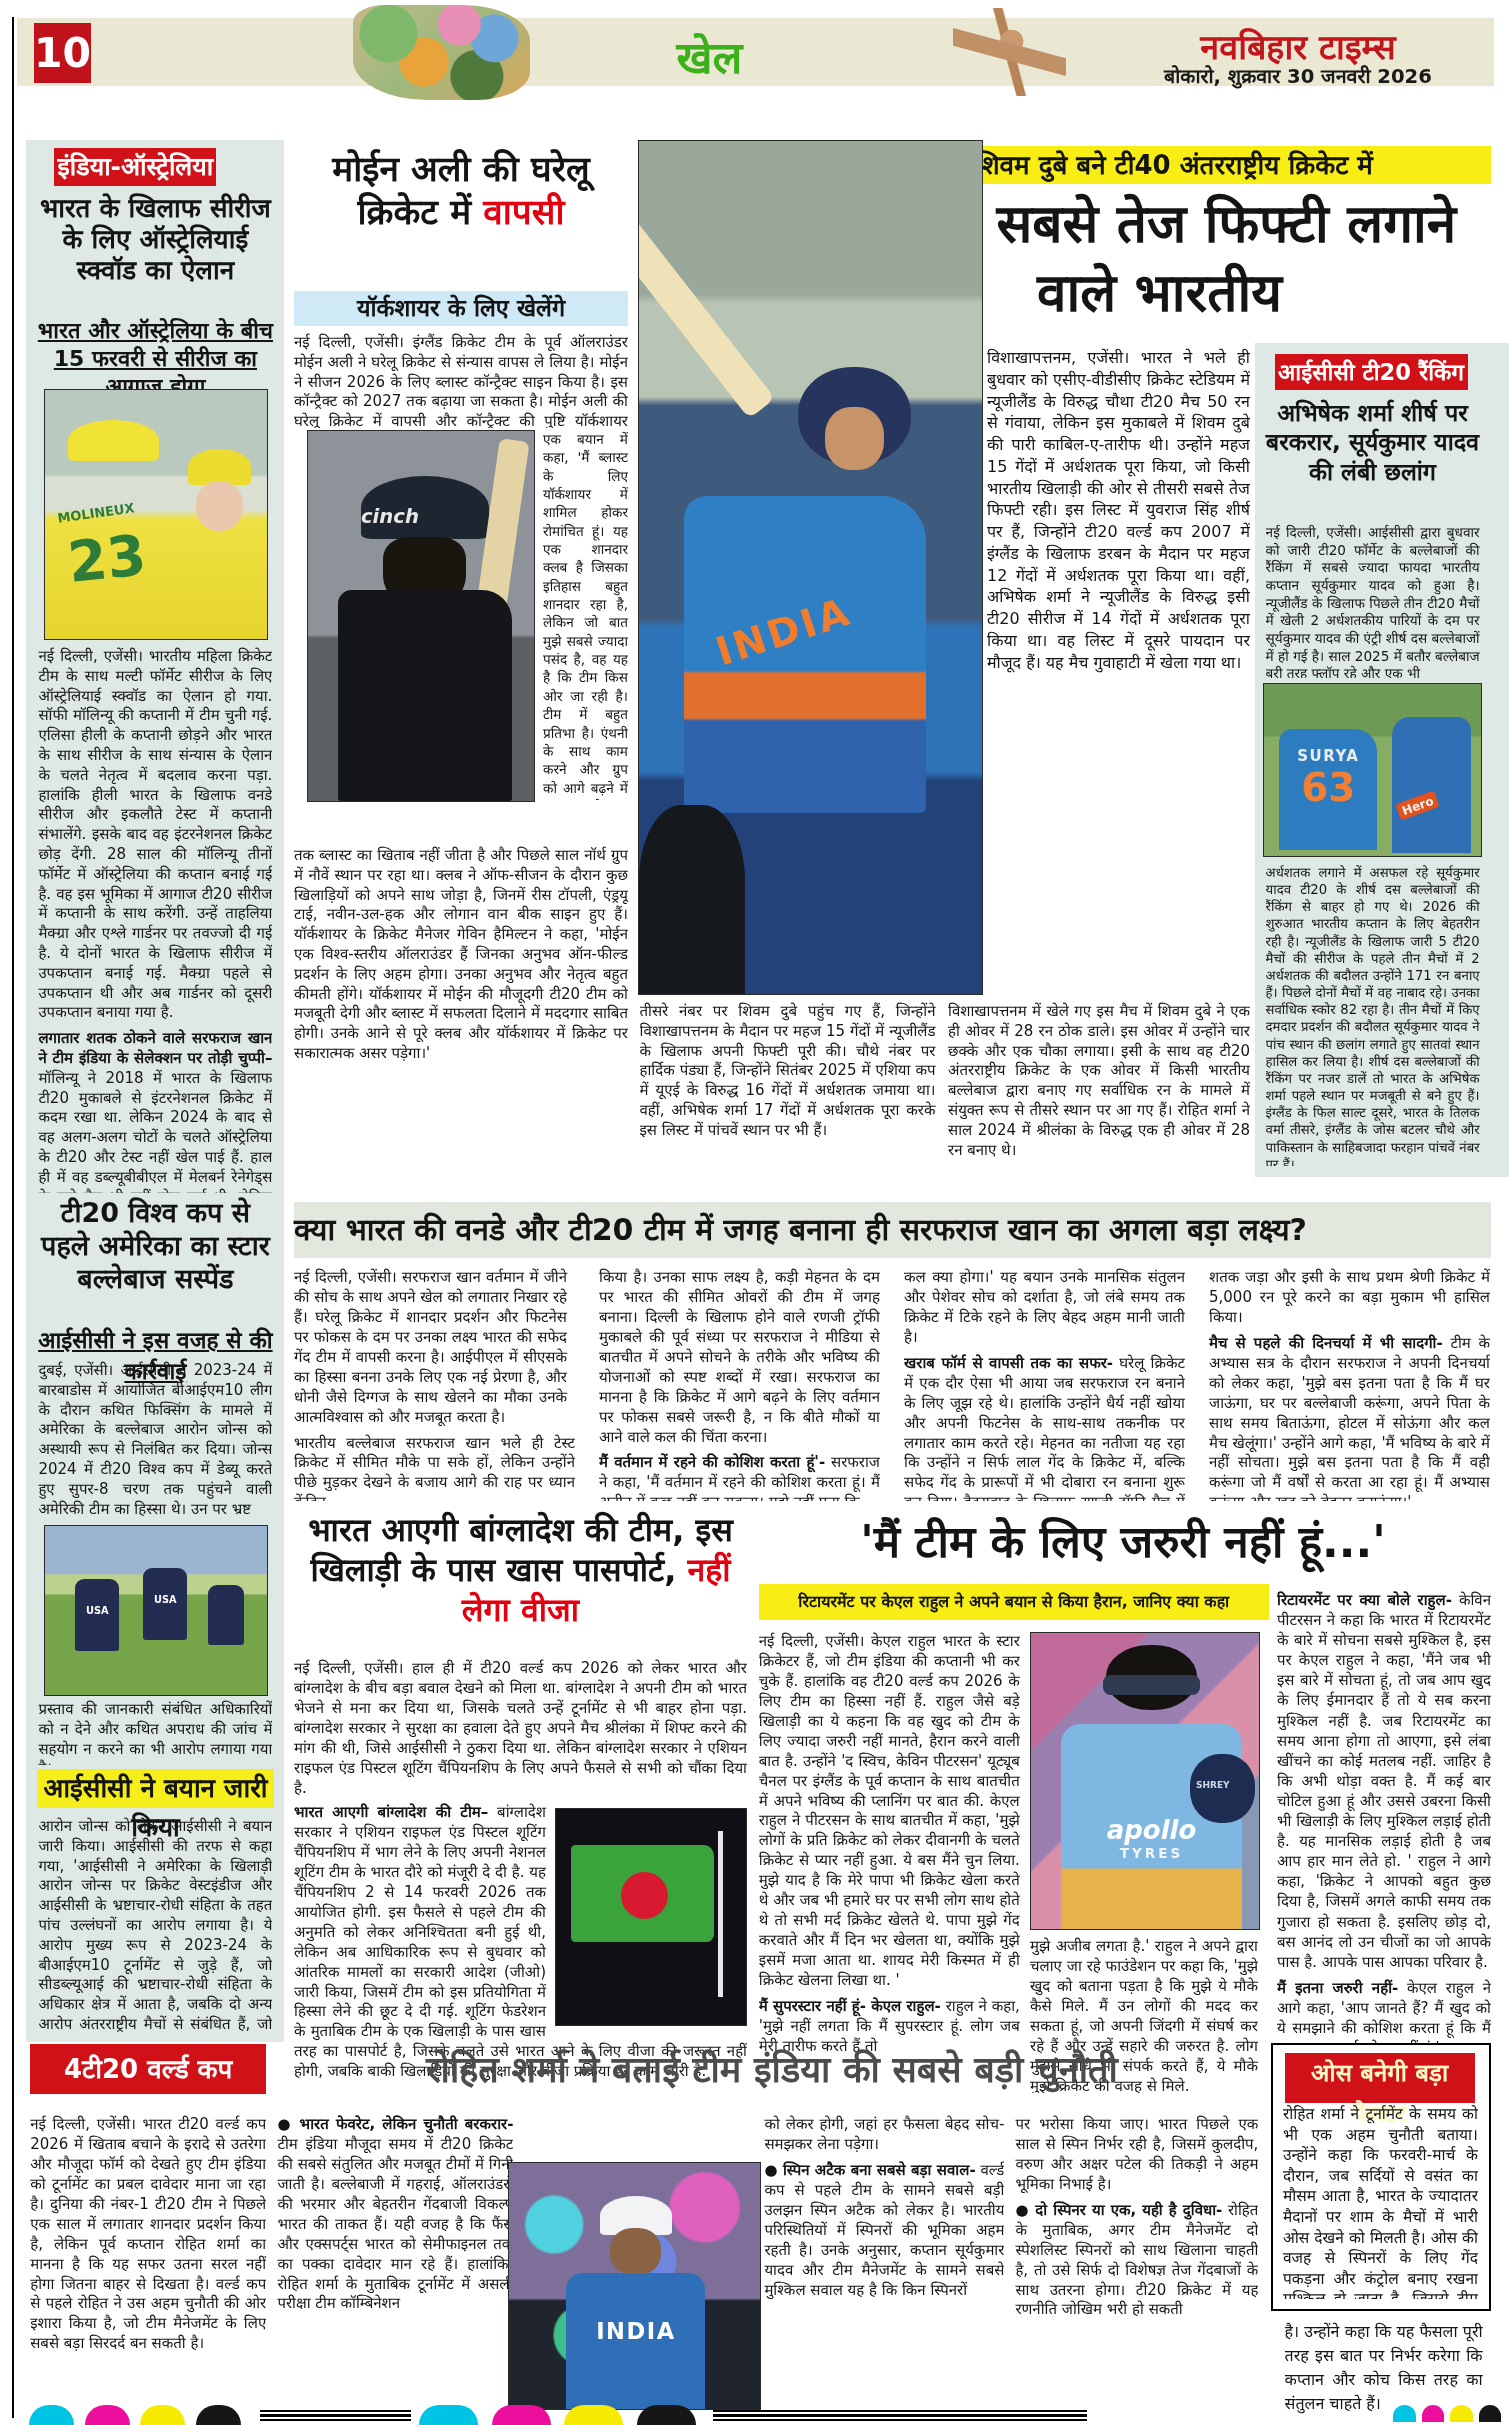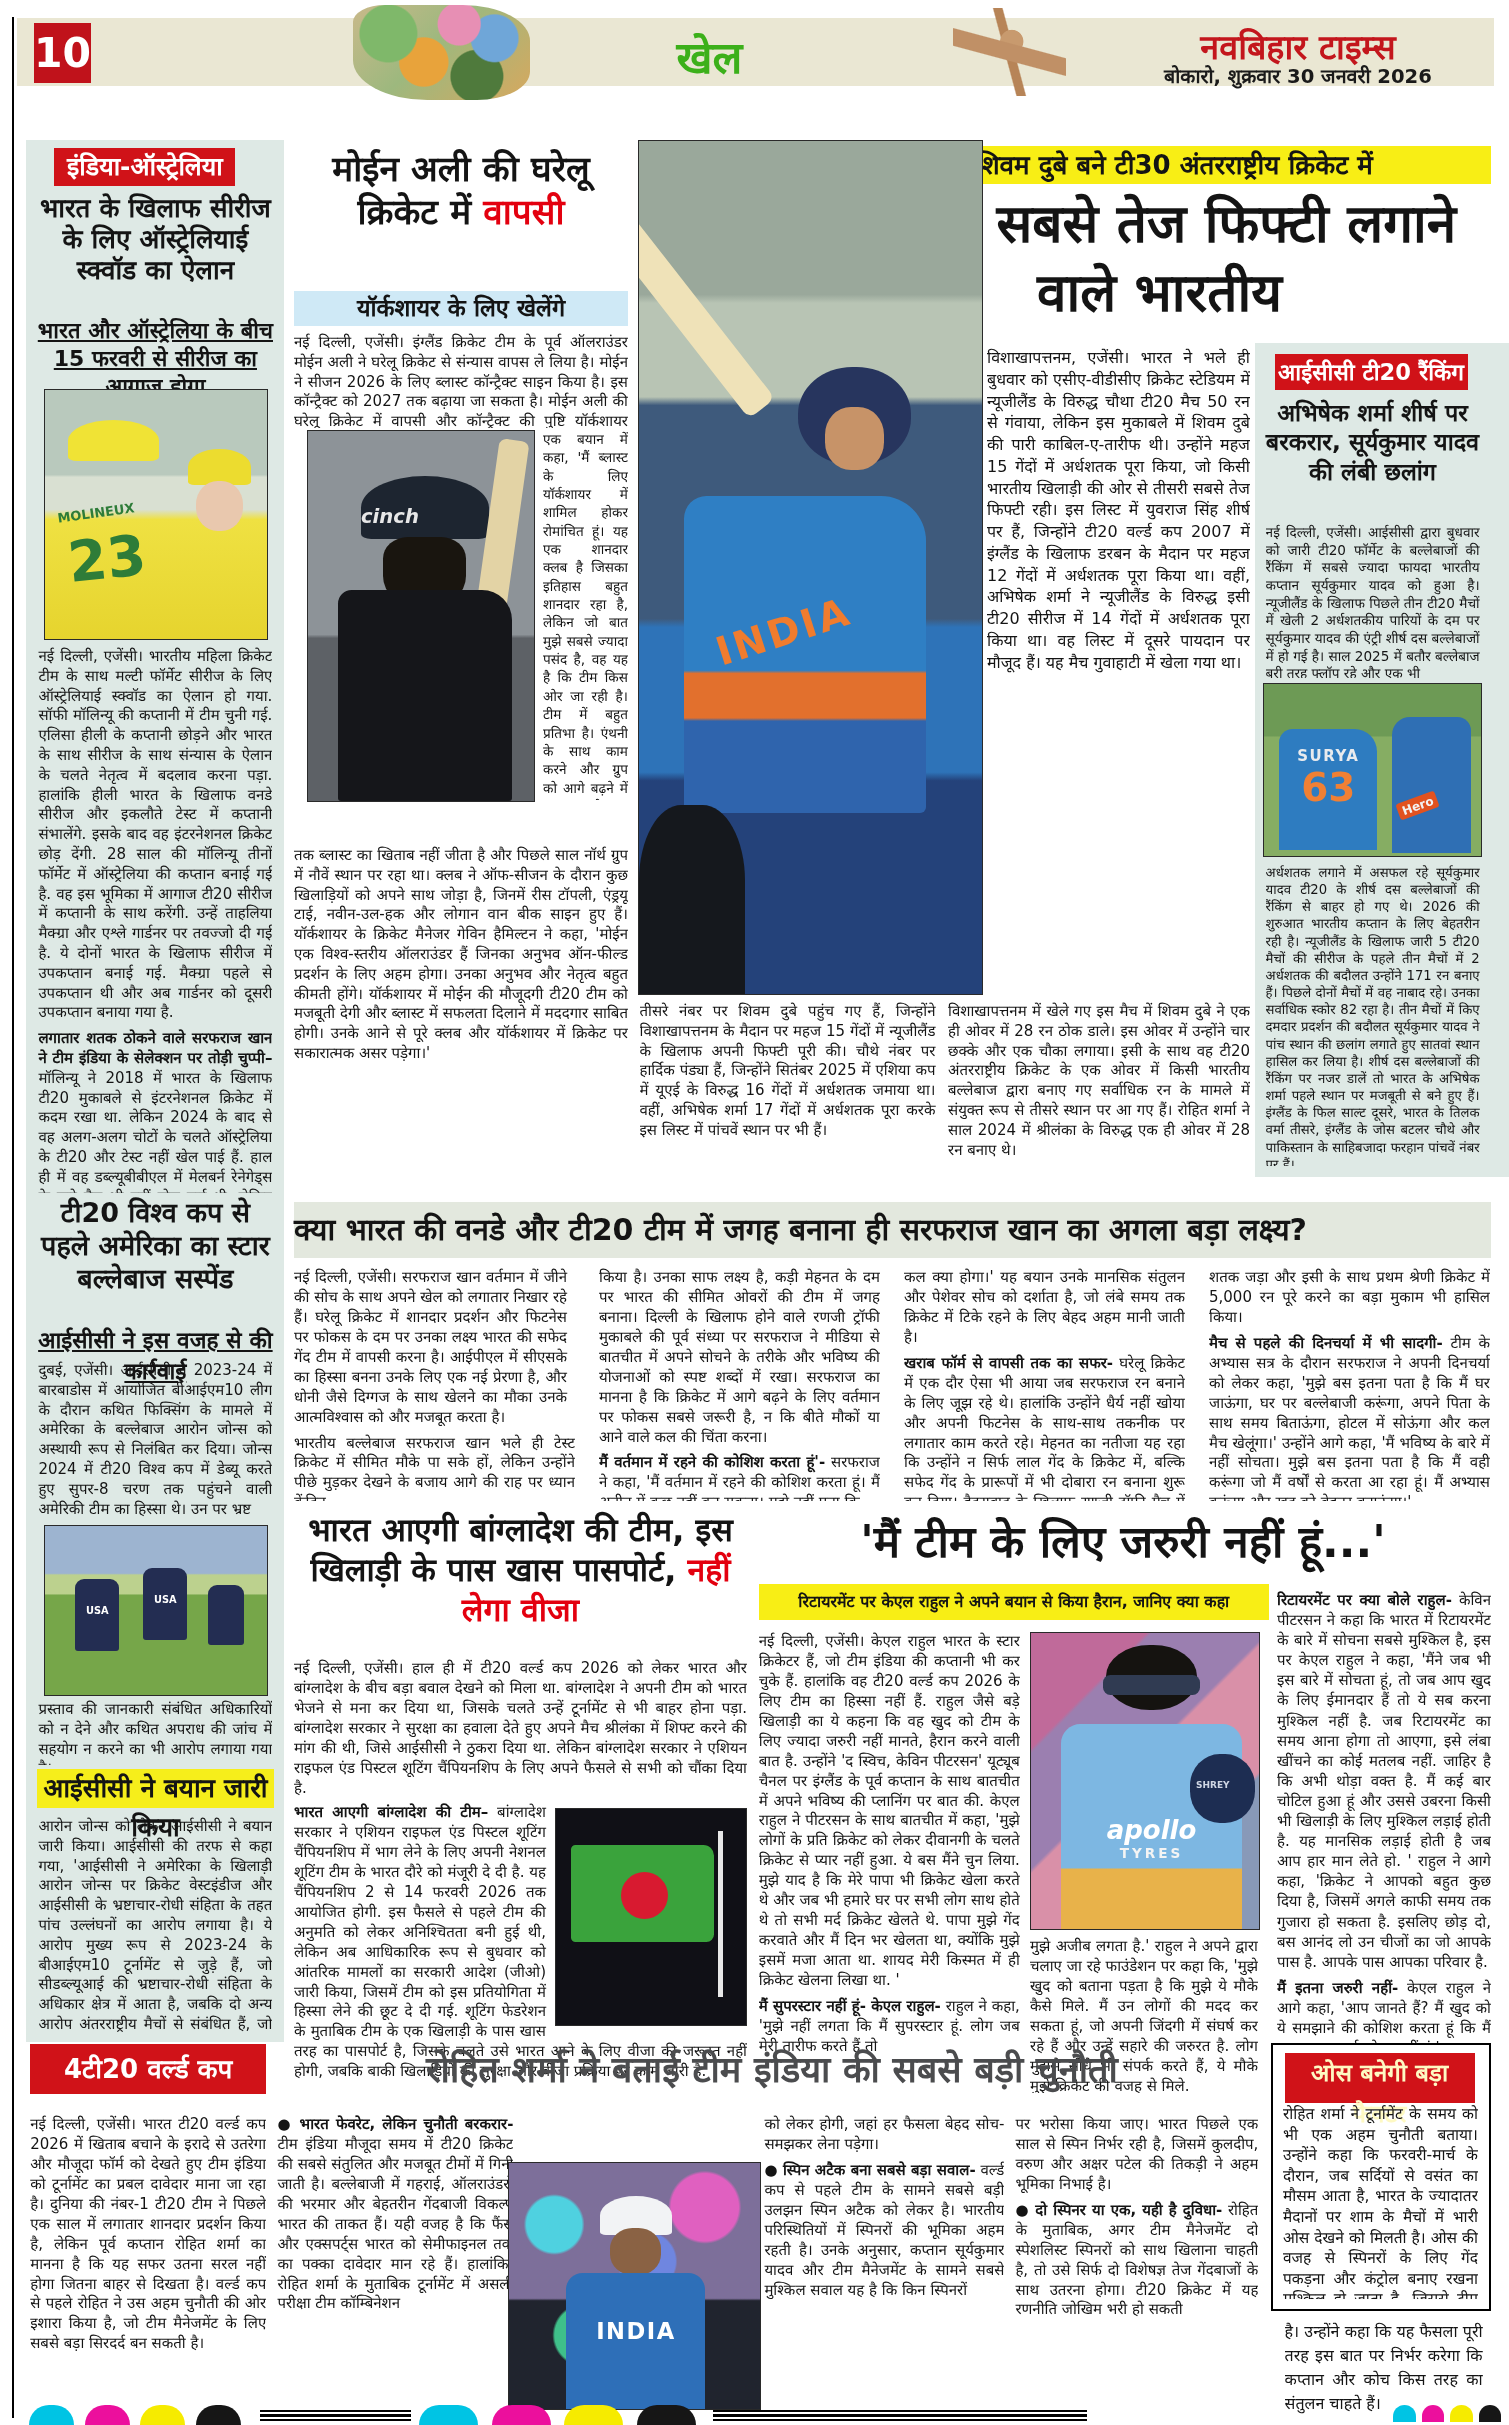--- a/index.html
+++ b/index.html
@@ -28,21 +28,21 @@
        linear-gradient(135deg,#c9b98a,#9db87e 45%,#d7a85e);}
   .statue{left:953px;top:7.5px;width:113px;height:88px;
      background:
        linear-gradient(15deg,transparent 42%,#c09066 43% 57%,transparent 58%),
        radial-gradient(circle at 52% 38%,#c89a6e 0 14%,transparent 15%),
        linear-gradient(75deg,transparent 46%,#b78457 47% 53%,transparent 54%);}
 
   
   .rail{left:26.4px;top:140px;width:258px;height:1902px;background:#dee9e5;}
   .redtag{background:#d01218;color:#fff;font-weight:bold;text-align:center;}
-  .rail .tag1{left:28px;top:7.5px;width:181px;height:38px;font-size:25px;line-height:38px;}
+  .rail .tag1{left:28px;top:7.5px;width:162px;height:38px;font-size:25px;line-height:38px;}
   .rail .h1{left:6px;top:53px;width:246px;font-size:26px;line-height:1.2;font-weight:bold;}
   .rail .sh1{left:7.5px;top:177px;width:243px;font-size:22px;line-height:1.28;font-weight:bold;text-decoration:underline;}
   .aus-photo{left:18px;top:249px;width:222px;height:249px;
      background:linear-gradient(180deg,#b9c9bd 0 34%,#d9e0d2 35% 48%,#efe142 52%,#e6d42e 100%);}
   .aus-photo .cap{position:absolute;left:22.6px;top:30px;width:91px;height:41px;background:#f0e335;border-radius:50% 50% 10% 10%;}
   .aus-photo .cap2{position:absolute;left:143px;top:59px;width:63px;height:36px;background:#ecdc2f;border-radius:50% 50% 10% 10%;}
   .aus-photo .face{position:absolute;left:151px;top:91px;width:47px;height:50px;background:#e9c8ae;border-radius:46%;}
   .aus-photo .name{position:absolute;left:12px;top:113px;width:113px;color:#2e7c38;font-size:13px;font-weight:bold;transform:rotate(-8deg);}
   .aus-photo .num{position:absolute;left:22.6px;top:136px;color:#2e7c38;font-size:56px;font-weight:bold;transform:rotate(-6deg);}
   .rail .bt, .bt{font-size:15px;line-height:1.32;}
@@ -236,21 +236,21 @@
         </div>
       <div class="beard"></div>
       <div class="bat"></div>
       <div class="body"></div>
     </div>
     <div class="abs jt clip s2">एक बयान में कहा, 'मैं ब्लास्ट के लिए यॉर्कशायर में शामिल होकर रोमांचित हूं। यह एक शानदार क्लब है जिसका इतिहास बहुत शानदार रहा है, लेकिन जो बात मुझे सबसे ज्यादा पसंद है, वह यह है कि टीम किस ओर जा रही है। टीम में बहुत प्रतिभा है। एंथनी के साथ काम करने और ग्रुप को आगे बढ़ने में मदद करने का मौका मेरे लिए रोमांचक है। मुझे हमेशा हेडिंग्ले में खेलना पसंद रहा है। वहां का माहौल और समर्थक इसे एक खास जगह बनाते हैं। यह एक नई चुनौती जैसा लगता है और मैं एक नया अनुभव लेना चाहता, अपने क्रिकेट का आनंद लेना चाहता हूं और अपने क्रिकेट को मुकाबला देना चाहता हूं।'</div>
     <div class="abs bt jt clip s3">तक ब्लास्ट का खिताब नहीं जीता है और पिछले साल नॉर्थ ग्रुप में नौवें स्थान पर रहा था। क्लब ने ऑफ-सीजन के दौरान कुछ खिलाड़ियों को अपने साथ जोड़ा है, जिनमें रीस टॉपली, एंड्रयू टाई, नवीन-उल-हक और लोगान वान बीक साइन हुए हैं। यॉर्कशायर के क्रिकेट मैनेजर गेविन हैमिल्टन ने कहा, 'मोईन एक विश्व-स्तरीय ऑलराउंडर हैं जिनका अनुभव ऑन-फील्ड प्रदर्शन के लिए अहम होगा। उनका अनुभव और नेतृत्व बहुत कीमती होंगे। यॉर्कशायर में मोईन की मौजूदगी टी20 टीम को मजबूती देगी और ब्लास्ट में सफलता दिलाने में मददगार साबित होगी। उनके आने से पूरे क्लब और यॉर्कशायर में क्रिकेट पर सकारात्मक असर पड़ेगा।'</div>
   </section>
 
   <section class="abs dube">
-    <div class="abs kick">शिवम दुबे बने टी30 अंतरराष्ट्रीय क्रिकेट में</div>
+    <div class="abs kick">शिवम दुबे बने टी40 अंतरराष्ट्रीय क्रिकेट में</div>
     <div class="abs h">तीसरी सबसे तेज फिफ्टी लगाने वाले भारतीय</div>
     <div class="photo dube-photo">
       <div class="bat"></div>
       <div class="helmet"></div>
       <div class="face"></div>
       <div class="jersey">
           <span>INDIA</span>
         </div>
       <div class="nz"></div>
     </div>

